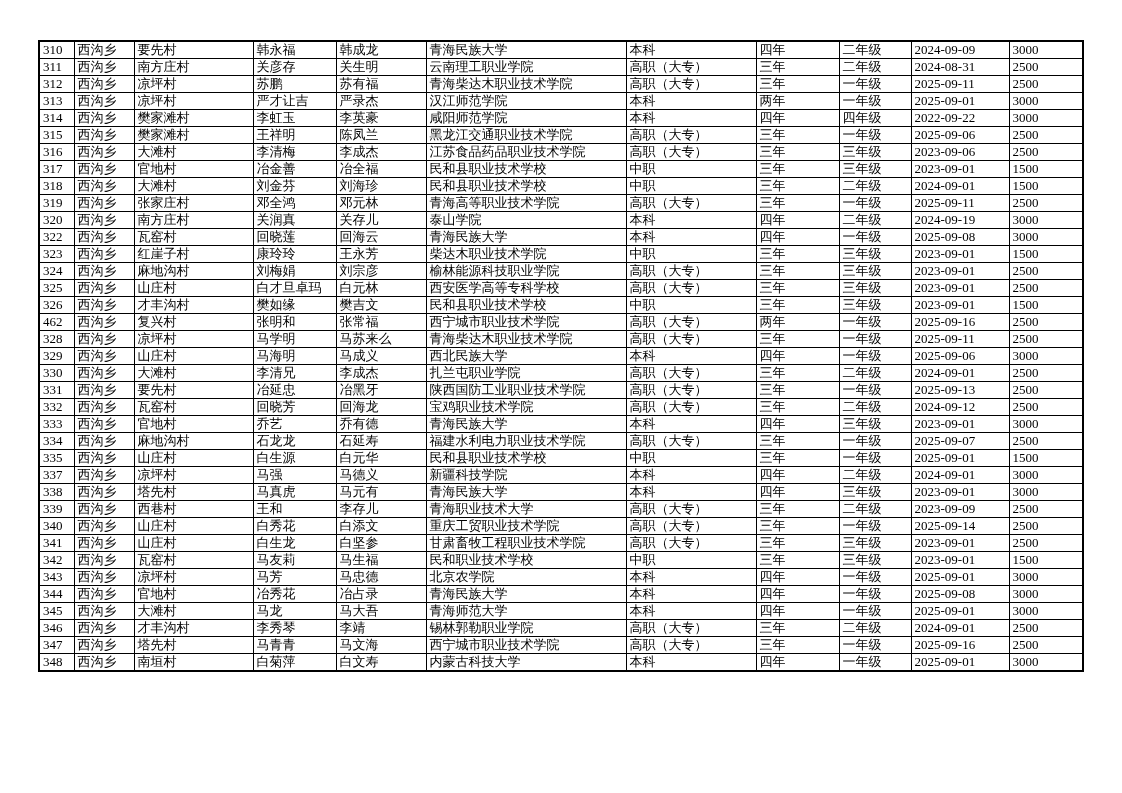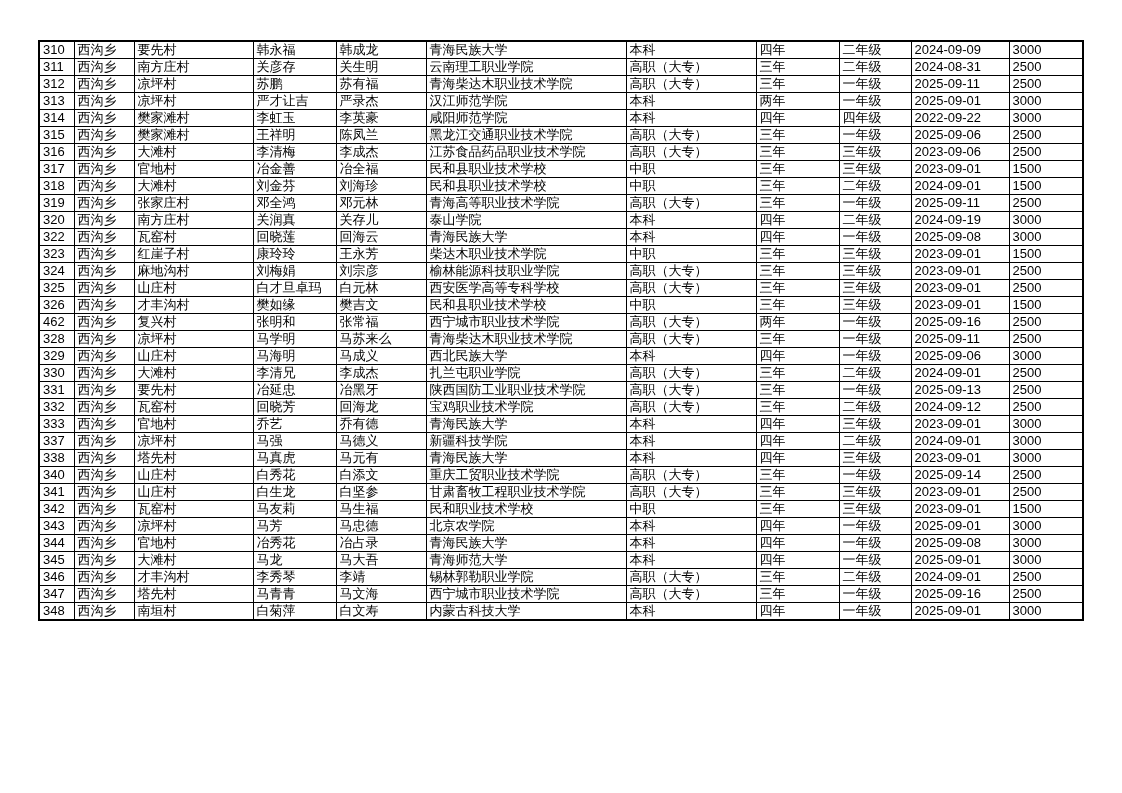--- a/index.html
+++ b/index.html
@@ -6,21 +6,21 @@
     margin: 0;
     padding: 0;
     background: #ffffff;
   }
   .page {
     position: relative;
     width: 1122px;
     height: 793px;
     background: #ffffff;
     overflow: hidden;
-    font-family: Liberation Sans, sans-serif;
+    font-family: Liberation Serif, serif;
   }
   table.roster {
     position: absolute;
     left: 38px;
     top: 40px;
     width: 1044px;
     border-collapse: collapse;
     table-layout: fixed;
     border: 2px solid #000000;
   }
@@ -360,20 +360,46 @@
           <td>乔艺</td>
           <td>乔有德</td>
           <td>青海民族大学</td>
           <td>本科</td>
           <td>四年</td>
           <td>三年级</td>
           <td>2023-09-01</td>
           <td>3000</td>
         </tr>
         <tr>
+          <td>334</td>
+          <td>西沟乡</td>
+          <td>麻地沟村</td>
+          <td>石龙龙</td>
+          <td>石延寿</td>
+          <td>福建水利电力职业技术学院</td>
+          <td>高职（大专）</td>
+          <td>三年</td>
+          <td>一年级</td>
+          <td>2025-09-07</td>
+          <td>2500</td>
+        </tr>
+        <tr>
+          <td>335</td>
+          <td>西沟乡</td>
+          <td>山庄村</td>
+          <td>白生源</td>
+          <td>白元华</td>
+          <td>民和县职业技术学校</td>
+          <td>中职</td>
+          <td>三年</td>
+          <td>一年级</td>
+          <td>2025-09-01</td>
+          <td>1500</td>
+        </tr>
+        <tr>
           <td>337</td>
           <td>西沟乡</td>
           <td>凉坪村</td>
           <td>马强</td>
           <td>马德义</td>
           <td>新疆科技学院</td>
           <td>本科</td>
           <td>四年</td>
           <td>二年级</td>
           <td>2024-09-01</td>
@@ -384,20 +410,33 @@
           <td>西沟乡</td>
           <td>塔先村</td>
           <td>马真虎</td>
           <td>马元有</td>
           <td>青海民族大学</td>
           <td>本科</td>
           <td>四年</td>
           <td>三年级</td>
           <td>2023-09-01</td>
           <td>3000</td>
+        </tr>
+        <tr>
+          <td>339</td>
+          <td>西沟乡</td>
+          <td>西巷村</td>
+          <td>王和</td>
+          <td>李存儿</td>
+          <td>青海职业技术大学</td>
+          <td>高职（大专）</td>
+          <td>三年</td>
+          <td>二年级</td>
+          <td>2023-09-09</td>
+          <td>2500</td>
         </tr>
         <tr>
           <td>340</td>
           <td>西沟乡</td>
           <td>山庄村</td>
           <td>白秀花</td>
           <td>白添文</td>
           <td>重庆工贸职业技术学院</td>
           <td>高职（大专）</td>
           <td>三年</td>

